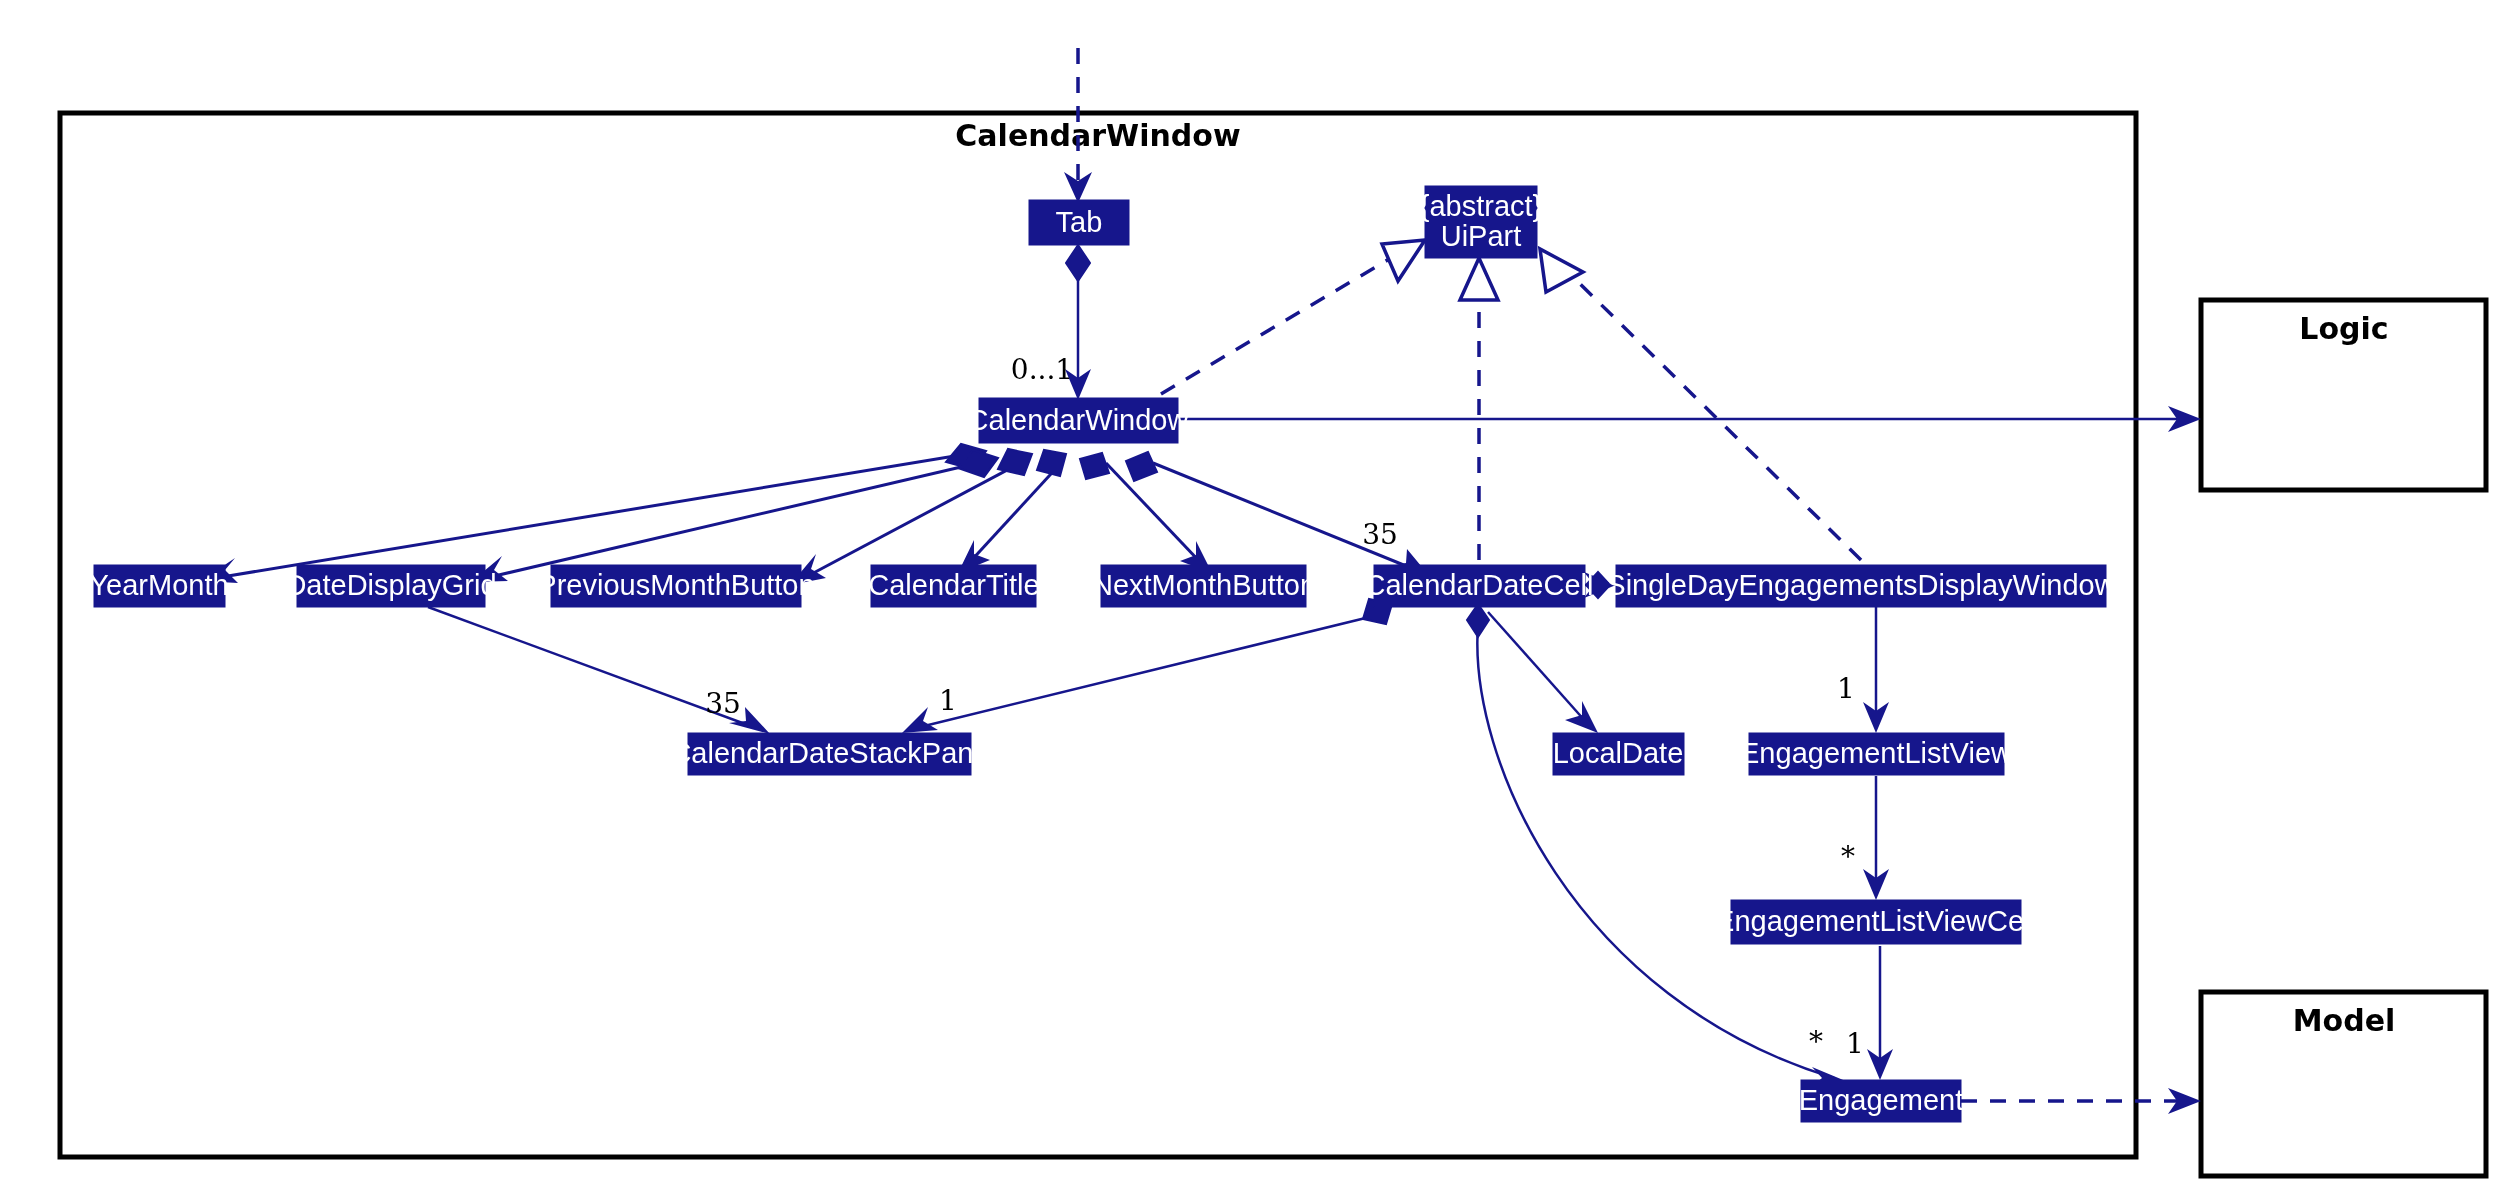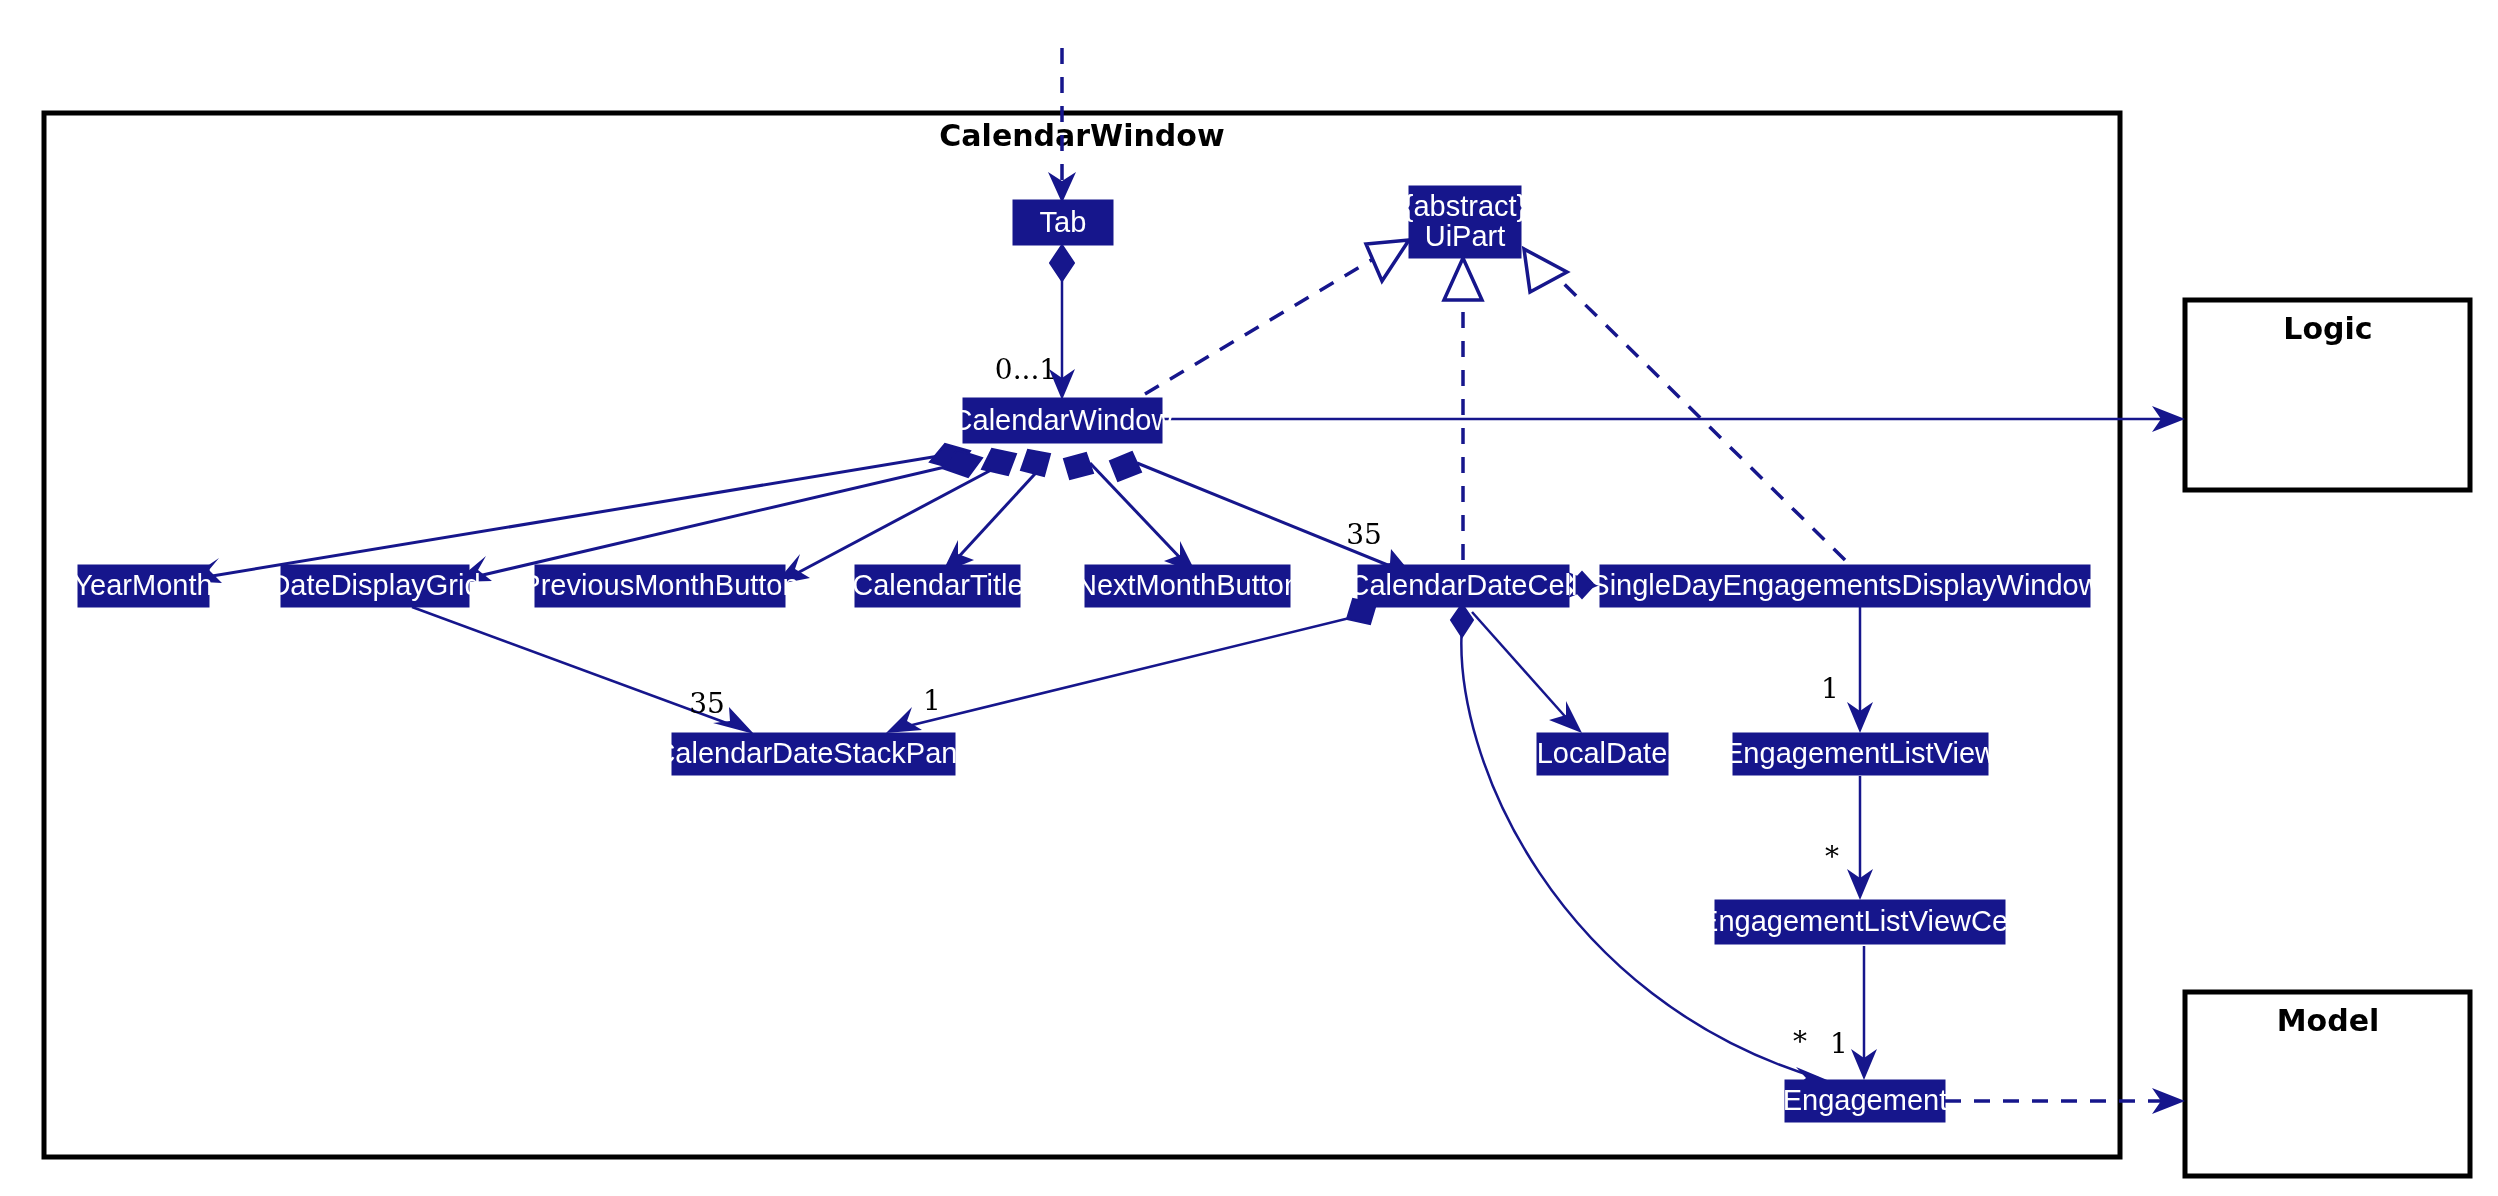--- a/index.html
+++ b/index.html
@@ -11,20 +11,21 @@
     width: 2498px;
     height: 1196px;
     overflow: hidden;
     font-family: "Liberation Sans", sans-serif;
   }
   #diagram-root {
     position: relative;
     width: 2344px;
     height: 1196px;
     background: #ffffff;
+    padding-left: 16px;
   }
   svg#uml-canvas {
     display: block;
     width: 2498px;
     height: 1196px;
   }
   .cls-box-rect {
     fill: #16168c;
     stroke: #16168c;
     stroke-width: 1;

